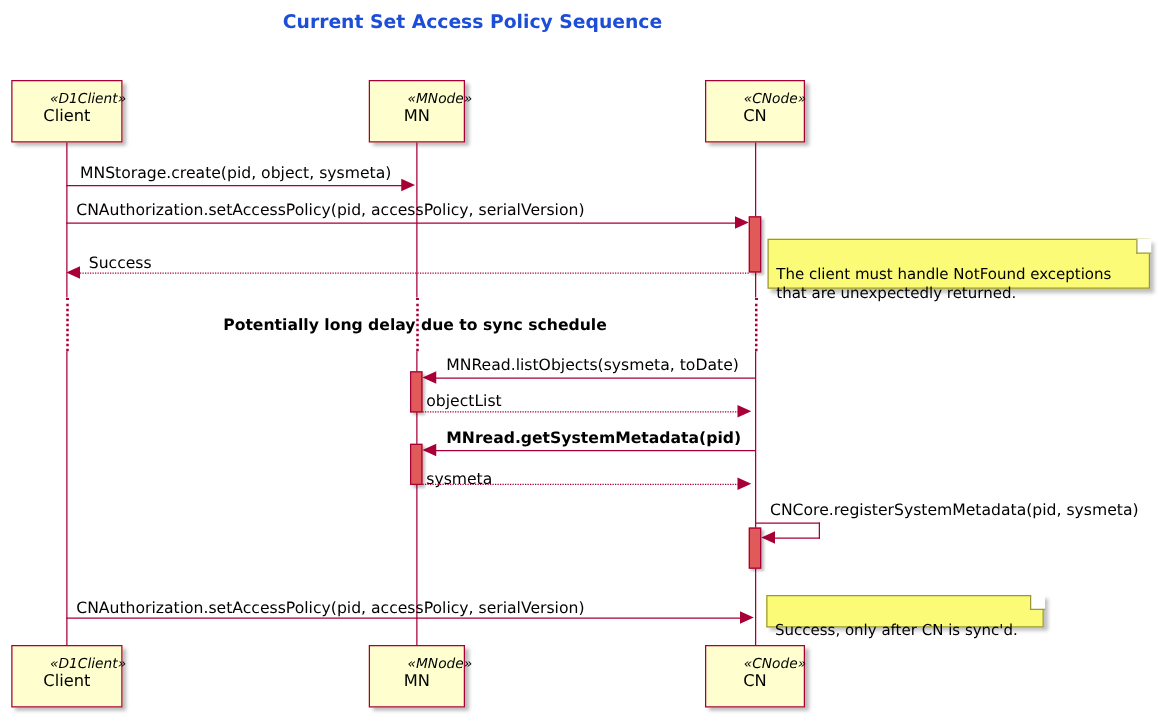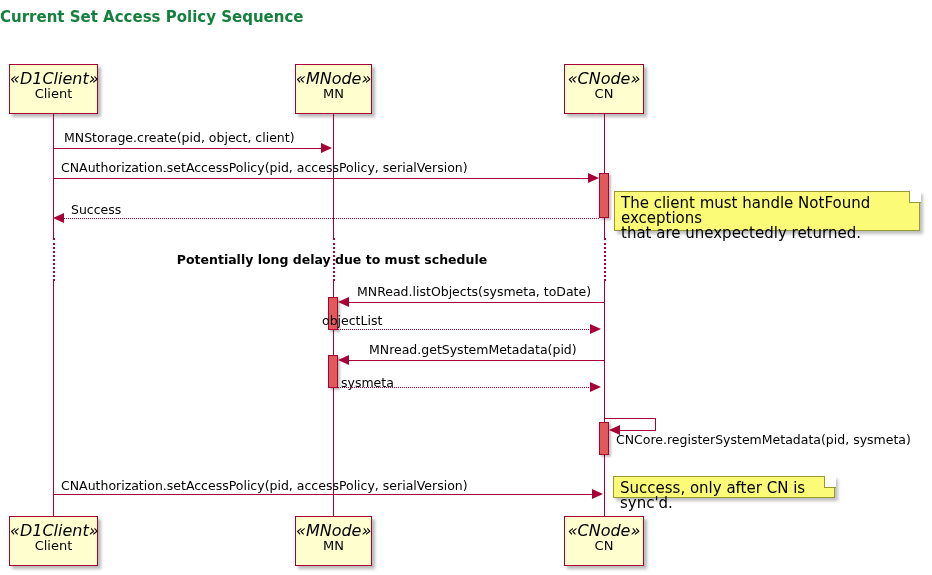--- a/index.html
+++ b/index.html
@@ -18,40 +18,42 @@
     position: absolute;
     left: 0; top: 0;
     width: 932px;
     height: 575px;
   }
   .title {
     position: absolute;
     left: 0;
     top: 8px;
     width: 756px;
+    text-align: center;
     font-size: 15px;
     font-weight: bold;
-    color: #15803d;
+    color: #1d4ed8;
     font-family: "DejaVu Sans", sans-serif;
   }
   .participant {
     position: absolute;
     box-sizing: border-box;
     background: #FEFECE;
     border: 1.5px solid #A80036;
     box-shadow: 3px 3px 3px rgba(0,0,0,0.28);
     text-align: center;
     padding-top: 6px;
     color: #000000;
   }
   .participant .stereo {
     display: block;
     font-style: italic;
-    font-size: 16px;
+    font-size: 11px;
     line-height: 15px;
+    padding-left: 30px;
   }
   .participant .pname {
     display: block;
     font-size: 13px;
     line-height: 16px;
   }
   .lifeline {
     position: absolute;
     width: 0;
     border-left: 1.5px solid #A80036;
@@ -109,24 +111,24 @@
     font-weight: bold;
     color: #000000;
     white-space: nowrap;
     text-align: center;
   }
   .note {
     position: absolute;
     background: #FBFB77;
     border: 1px solid #999933;
     box-shadow: 3px 3px 3px rgba(0,0,0,0.25);
-    font-size: 15px;
+    font-size: 12px;
     line-height: 15px;
     color: #000000;
-    padding: 4px 6px 4px 6px;
+    padding: 20px 6px 4px 6px;
     box-sizing: border-box;
     white-space: pre-line;
   }
 </style>
 </head>
 <body>
 
 <div id="diagram">
 
   <div class="title">Current Set Access Policy Sequence</div>
@@ -166,61 +168,61 @@
   <div class="lifeline" style="left:53px; top:281px; height:235px;"></div>
 
   <div class="lifeline" style="left:333px; top:114px; height:124px;"></div>
   <div class="lifeline dotted" style="left:333px; top:238px; height:43px;"></div>
   <div class="lifeline" style="left:333px; top:281px; height:235px;"></div>
 
   <div class="lifeline" style="left:604px; top:114px; height:124px;"></div>
   <div class="lifeline dotted" style="left:604px; top:238px; height:43px;"></div>
   <div class="lifeline" style="left:604px; top:281px; height:235px;"></div>
 
-  <div class="msglabel" style="left:64px; top:131px;">MNStorage.create(pid, object, client)</div>
+  <div class="msglabel" style="left:64px; top:131px;">MNStorage.create(pid, object, sysmeta)</div>
   <div class="msgline" style="left:53px; top:148px; width:270px;"></div>
   <div class="arrowhead arrow-right" style="left:321px; top:143px;"></div>
 
   <div class="msglabel" style="left:61px; top:161px;">CNAuthorization.setAccessPolicy(pid, accessPolicy, serialVersion)</div>
   <div class="msgline" style="left:53px; top:178px; width:537px;"></div>
   <div class="arrowhead arrow-right" style="left:588px; top:173px;"></div>
 
   <div class="activation" style="left:599px; top:173px; height:45px;"></div>
 
   <div class="msglabel" style="left:71px; top:203px;">Success</div>
   <div class="msgline dashed" style="left:64px; top:218px; width:535px;"></div>
   <div class="arrowhead arrow-left" style="left:53px; top:213px;"></div>
 
   <div class="note" style="left:614px; top:191px; width:306px; height:40px;">The client must handle NotFound exceptions
 that are unexpectedly returned.</div>
   <div style="position:absolute; left:909px; top:191px; width:11px; height:11px; background:#FFFFFF; border-left:1px solid #999933; border-bottom:1px solid #999933;"></div>
 
-  <div class="divider-label" style="left:132px; top:252px; width:400px;">Potentially long delay due to must schedule</div>
+  <div class="divider-label" style="left:132px; top:252px; width:400px;">Potentially long delay due to sync schedule</div>
 
   <div class="msglabel" style="left:357px; top:285px;">MNRead.listObjects(sysmeta, toDate)</div>
   <div class="msgline" style="left:347px; top:302px; width:257px;"></div>
   <div class="arrowhead arrow-left" style="left:338px; top:297px;"></div>
 
   <div class="activation" style="left:328px; top:297px; height:33px;"></div>
 
-  <div class="msglabel" style="left:322px; top:314px;">objectList</div>
+  <div class="msglabel" style="left:341px; top:314px;">objectList</div>
   <div class="msgline dashed" style="left:338px; top:329px; width:253px;"></div>
   <div class="arrowhead arrow-right" style="left:590px; top:324px;"></div>
 
-  <div class="msglabel" style="left:369px; top:343px;">MNread.getSystemMetadata(pid)</div>
+  <div class="msglabel" style="left:357px; top:343px;font-weight:bold;">MNread.getSystemMetadata(pid)</div>
   <div class="msgline" style="left:347px; top:360px; width:257px;"></div>
   <div class="arrowhead arrow-left" style="left:338px; top:355px;"></div>
 
   <div class="activation" style="left:328px; top:355px; height:33px;"></div>
 
   <div class="msglabel" style="left:341px; top:376px;">sysmeta</div>
   <div class="msgline dashed" style="left:338px; top:387px; width:253px;"></div>
   <div class="arrowhead arrow-right" style="left:590px; top:382px;"></div>
 
-  <div class="msglabel" style="left:616px; top:401px;margin-top:32px;">CNCore.registerSystemMetadata(pid, sysmeta)</div>
+  <div class="msglabel" style="left:616px; top:401px;">CNCore.registerSystemMetadata(pid, sysmeta)</div>
   <div class="msgline" style="left:604px; top:418px; width:52px;"></div>
   <div class="vline" style="left:655px; top:418px; height:13px;"></div>
   <div class="msgline" style="left:616px; top:430px; width:40px;"></div>
   <div class="arrowhead arrow-left" style="left:609px; top:425px;"></div>
 
   <div class="activation" style="left:599px; top:422px; height:33px;"></div>
 
   <div class="msglabel" style="left:61px; top:479px;">CNAuthorization.setAccessPolicy(pid, accessPolicy, serialVersion)</div>
   <div class="msgline" style="left:53px; top:494px; width:540px;"></div>
   <div class="arrowhead arrow-right" style="left:592px; top:489px;"></div>

